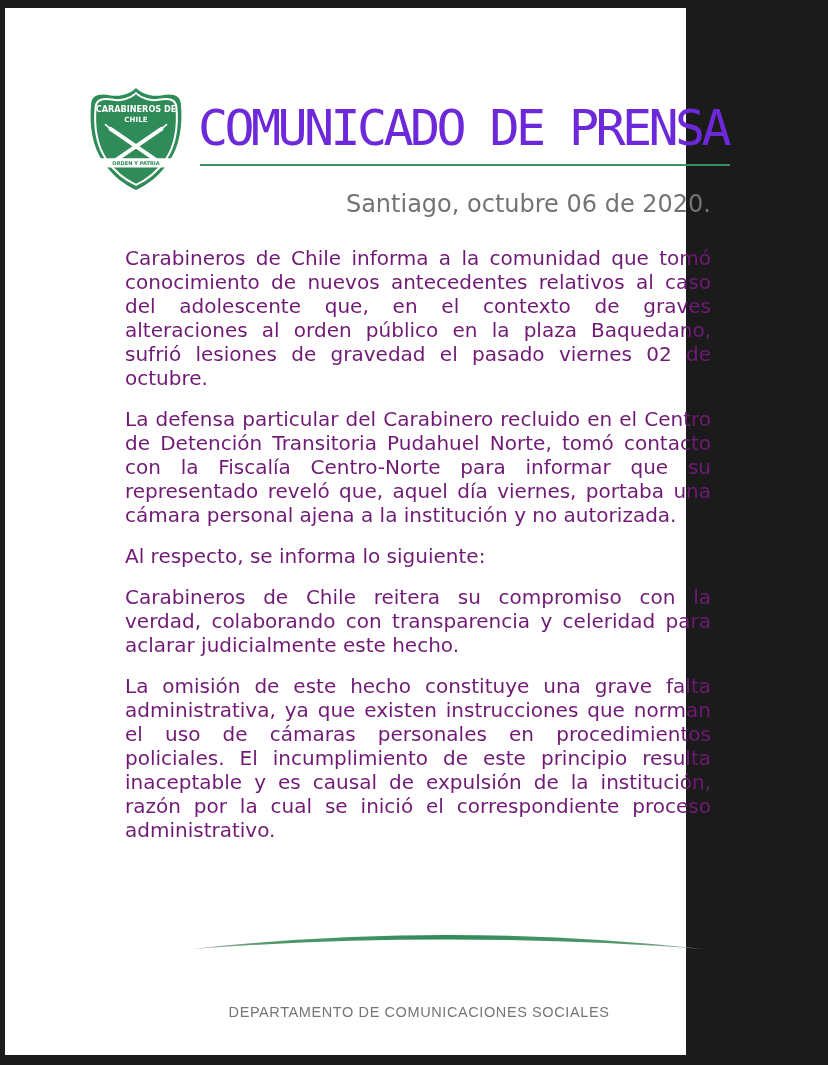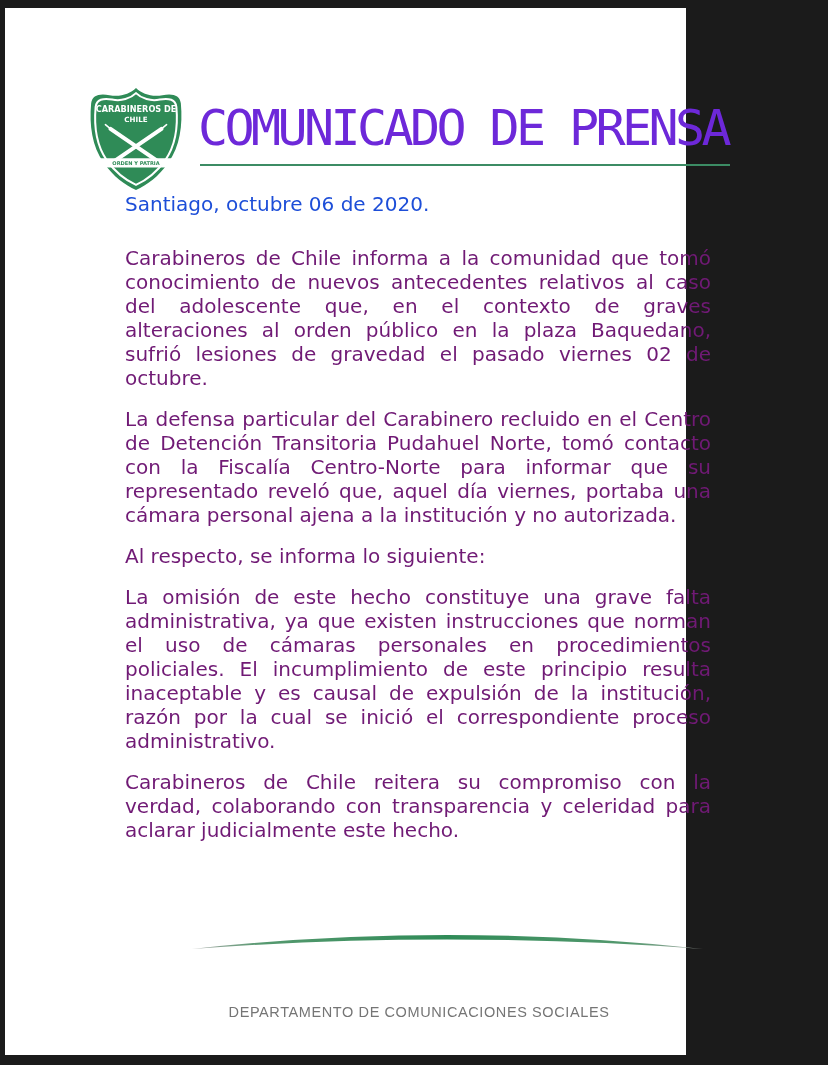--- a/index.html
+++ b/index.html
@@ -33,22 +33,23 @@
   }
   .title-underline {
     position: absolute; left: 195px; top: 156px;
     width: 530px; height: 2px;
     background: #3c8c64;
   }
 
   .date-line {
     position: absolute; left: 120px; top: 184px;
     width: 586px;
-    font-size: 20px; line-height: 24px;
-    color: #1d4ed8;
+    font-size: 24px; line-height: 24px;
+    color: #737373;
+    text-align: right;
   }
 
   .body-text {
     position: absolute; left: 120px; top: 238px;
     width: 586px;
     font-size: 20px; line-height: 24px;
     color: #701a75;
   }
   .body-text p {
     margin: 0 0 17px 0;
@@ -94,22 +95,22 @@
 
     <div class="title">COMUNICADO DE PRENSA</div>
     <div class="title-underline"></div>
 
     <div class="date-line">Santiago, octubre 06 de 2020.</div>
 
     <div class="body-text">
       <p>Carabineros de Chile informa a la comunidad que tomó conocimiento de nuevos antecedentes relativos al caso del adolescente que, en el contexto de graves alteraciones al orden público en la plaza Baquedano, sufrió lesiones de gravedad el pasado viernes 02 de octubre.</p>
       <p>La defensa particular del Carabinero recluido en el Centro de Detención Transitoria Pudahuel Norte, tomó contacto con la Fiscalía Centro-Norte para informar que su representado reveló que, aquel día viernes, portaba una cámara personal ajena a la institución y no autorizada.</p>
       <p>Al respecto, se informa lo siguiente:</p>
+      <p>Carabineros de Chile reitera su compromiso con la verdad, colaborando con transparencia y celeridad para aclarar judicialmente este hecho.</p>
       <p>La omisión de este hecho constituye una grave falta administrativa, ya que existen instrucciones que norman el uso de cámaras personales en procedimientos policiales. El incumplimiento de este principio resulta inaceptable y es causal de expulsión de la institución, razón por la cual se inició el correspondiente proceso administrativo.</p>
-      <p>Carabineros de Chile reitera su compromiso con la verdad, colaborando con transparencia y celeridad para aclarar judicialmente este hecho.</p>
     </div>
 
     <svg class="swoosh" viewBox="0 0 515 26">
       <defs>
         <linearGradient id="swgrad" x1="0" y1="0" x2="1" y2="0">
           <stop offset="0" stop-color="#a8aaa8"></stop>
           <stop offset="0.14" stop-color="#55996f"></stop>
           <stop offset="0.5" stop-color="#2f8b57"></stop>
           <stop offset="0.86" stop-color="#55996f"></stop>
           <stop offset="1" stop-color="#a8aaa8"></stop>

